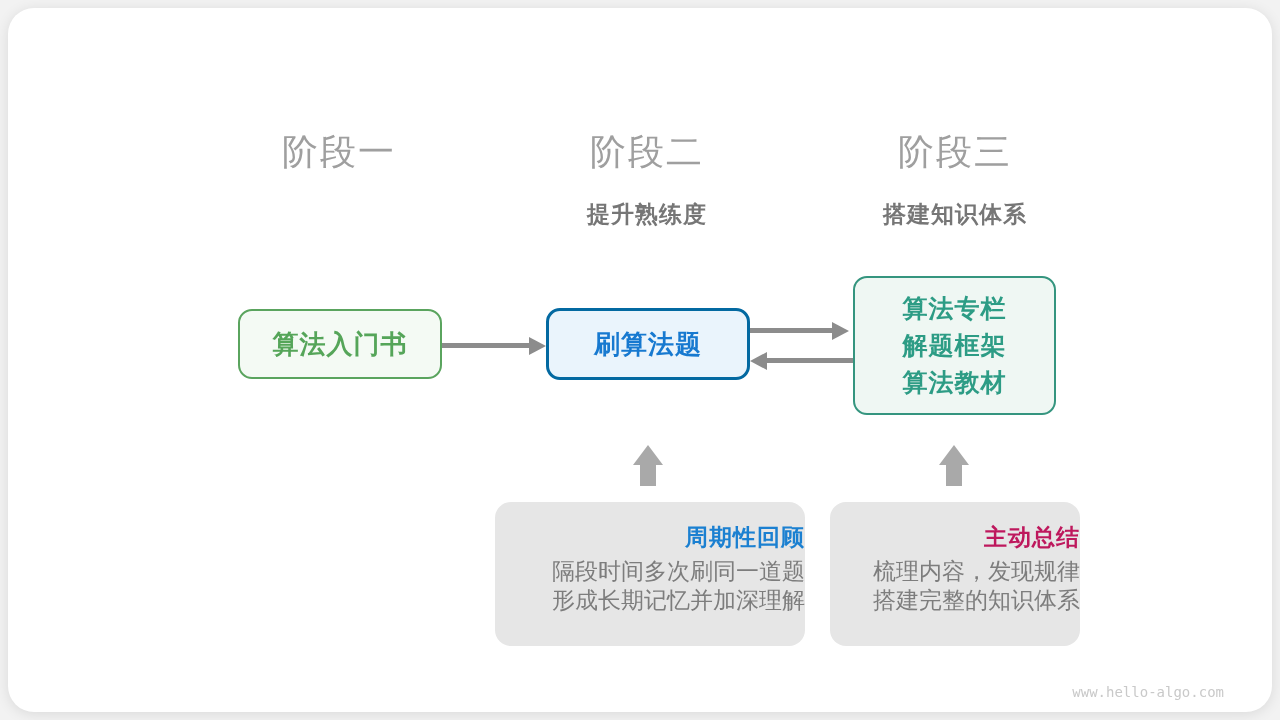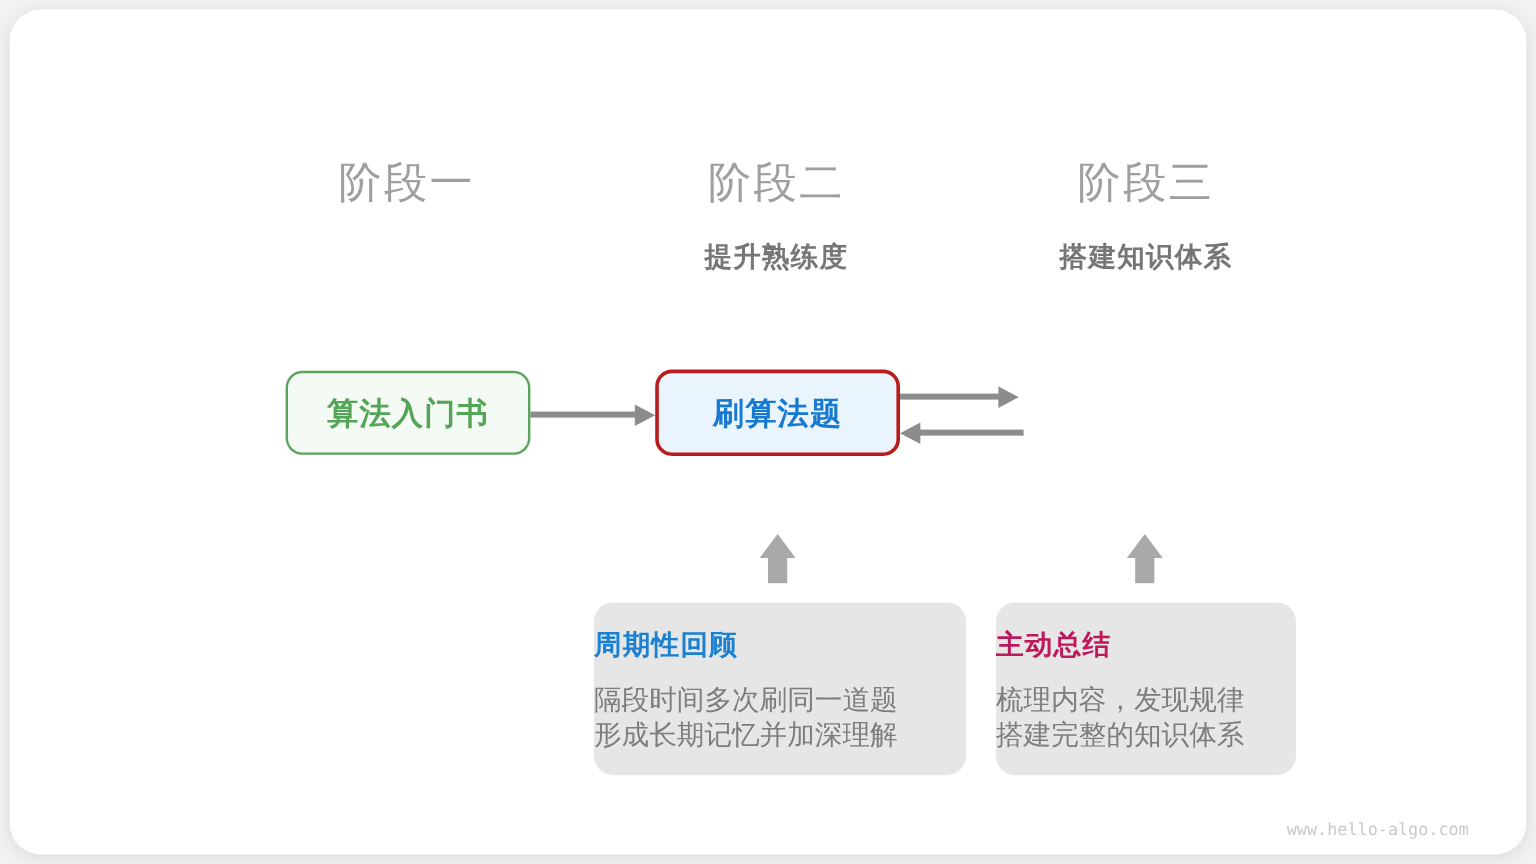--- a/index.html
+++ b/index.html
@@ -59,21 +59,21 @@
   .node-label { font-size: 26px; font-weight: bold; letter-spacing: 1px; text-align: right; }
   .node-1 {
     left: 230px; top: 301px; width: 204px; height: 70px;
     background: #f4faf4;
     border: 2px solid #5aa45e;
   }
   .node-1 .node-label { color: #55a559; }
   .node-2 {
     left: 538px; top: 300px; width: 204px; height: 72px;
     background: #eaf4fc;
-    border: 3px solid #b91c1c;
+    border: 3px solid #0369a1;
   }
   .node-2 .node-label { color: #1779d0; }
   .node-3 {
     left: 845px; top: 268px; width: 203px; height: 139px;
     background: #eff7f3;
     border: 2px solid #35957f;
   }
   .node-3 .node-line {
     font-size: 25px; font-weight: bold; color: #2d9c85;
     line-height: 37px; letter-spacing: 1px;
@@ -103,29 +103,29 @@
   }
   .up-stem { position: absolute; width: 16px; background: #a9a9a9; }
 
   
   .callout {
     position: absolute;
     top: 494px;
     height: 144px;
     background: #e6e6e6;
     border-radius: 16px;
-    text-align: left;
+    text-align: right;
     padding-top: 20px;
   }
   .callout-1 { left: 487px; width: 310px; }
   .callout-2 { left: 822px; width: 250px; }
   .callout-title { font-size: 23px; font-weight: bold; letter-spacing: 1px; }
   .callout-1 .callout-title { color: #1b80d1; }
   .callout-2 .callout-title { color: #be185d; }
-  .callout-body { margin-top: 16px; }
+  .callout-body { margin-top: 4px; }
   .callout-line {
     font-size: 23px; color: #7d7d7d; line-height: 29px;
   }
 
   
   .watermark {
     position: absolute;
     right: 48px; top: 676px;
     font-family: "DejaVu Sans Mono", "Liberation Mono", monospace;
     font-size: 14px;
@@ -149,20 +149,25 @@
     <div class="stage stage-2">
       <div class="stage-title">阶段二</div>
       <div class="stage-subtitle">提升熟练度</div>
     </div>
 
     <div class="node node-1">
       <div class="node-label">算法入门书</div>
     </div>
     <div class="node node-2">
       <div class="node-label">刷算法题</div>
+    </div>
+    <div class="node node-3">
+      <div class="node-line">算法专栏</div>
+      <div class="node-line">解题框架</div>
+      <div class="node-line">算法教材</div>
     </div>
 
     <div>
       <div class="h-line" style="left:434px; top:335px; width:90px;"></div>
       <div class="head-right" style="left:521px; top:329px;"></div>
     </div>
 
     <div>
       <div class="h-line" style="left:742px; top:320px; width:85px;"></div>
       <div class="head-right" style="left:824px; top:314px;"></div>

